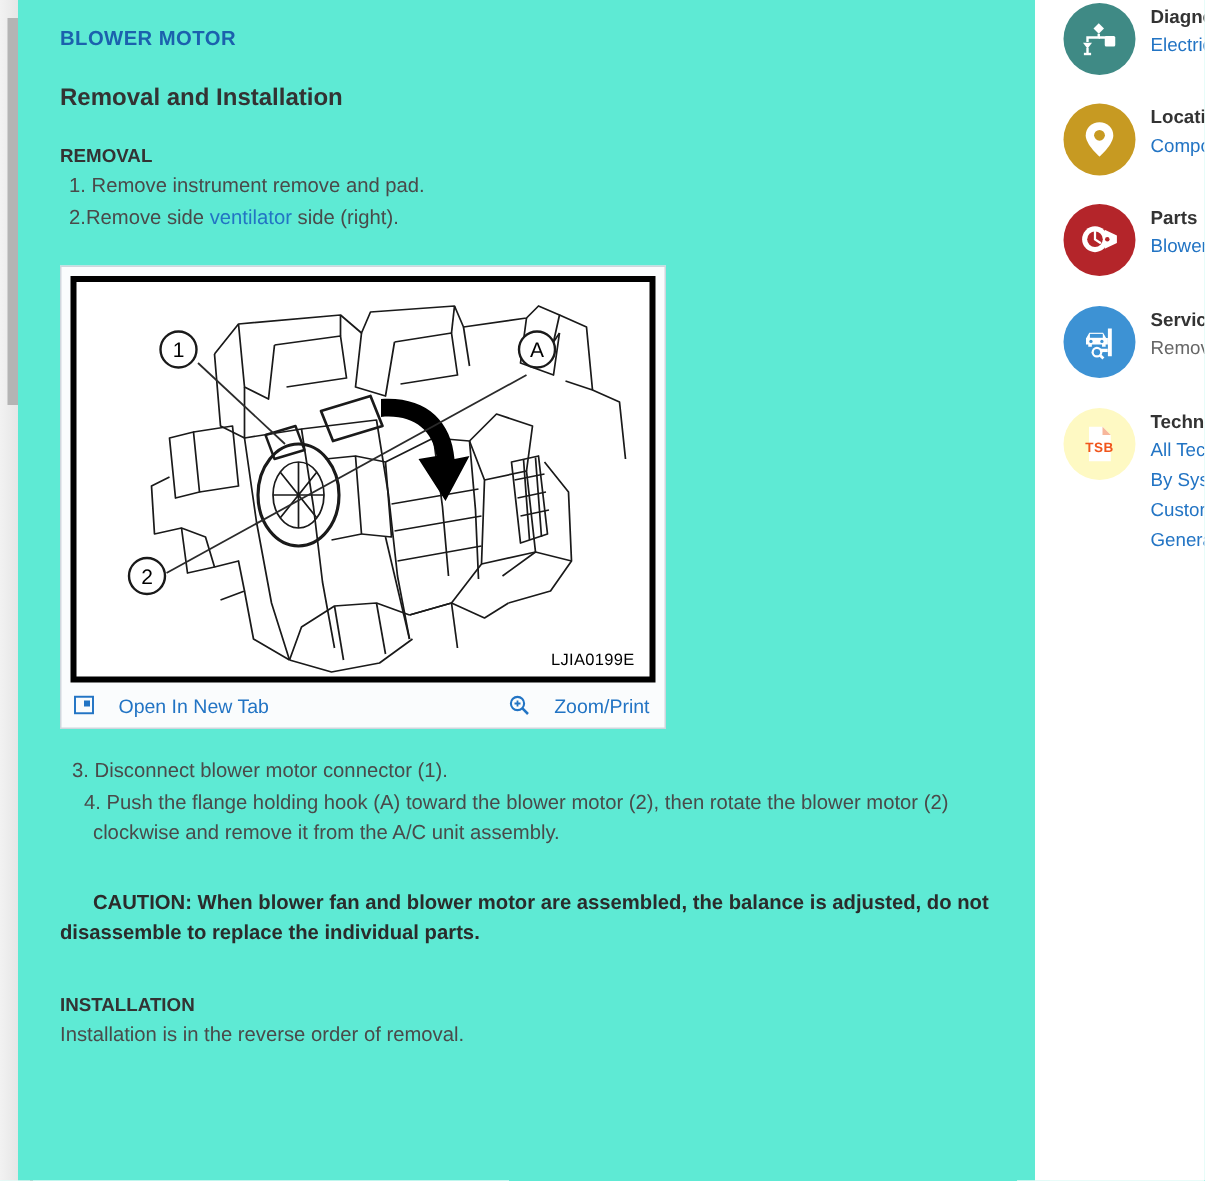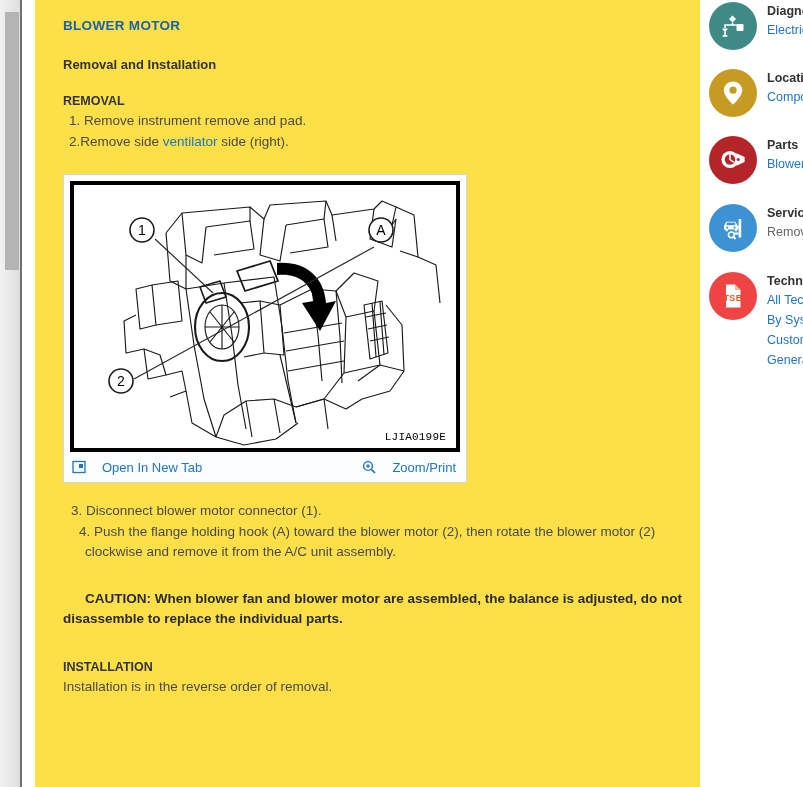--- a/index.html
+++ b/index.html
@@ -29,36 +29,36 @@
   }
   .scrollbar-edge {
     position: absolute; left: 20px; top: 0;
     width: 2px; height: 787px;
     background: #6f6f6f;
   }
 
   
   .content {
     position: absolute;
-    left: 35px; top: 0;
+    left: 12px; top: 0;
     width: 678px; height: 787px;
-    background: #fde047;
+    background: #5eead4;
     padding: 18px 0 0 28px;
   }
 
   .doc-title {
     color: #1b61ad;
     font-size: 13.5px;
     font-weight: bold;
     letter-spacing: .3px;
     margin: 0 0 24px 0;
   }
   .subhead {
     color: #333333;
-    font-size: 13px;
+    font-size: 16px;
     font-weight: bold;
     margin: 0 0 22px 0;
   }
   .section-label {
     color: #333333;
     font-size: 12.5px;
     font-weight: bold;
     margin: 0 0 3px 0;
   }
   .step {
@@ -99,21 +99,21 @@
     margin: 6px 6px 0 6px;
     border: 4px solid #000000;
     background: #ffffff;
     height: 271px;
     position: relative;
     overflow: hidden;
   }
   .fig-code {
     position: absolute;
     right: 10px; bottom: 5px;
-    font-family: Liberation Mono, monospace;
+    font-family: Liberation Sans, sans-serif;
     font-size: 11px;
     color: #000;
     letter-spacing: .2px;
   }
   .figure-bar {
     height: 30px;
     display: flex;
     align-items: center;
     justify-content: space-between;
     padding: 0 10px 0 8px;
@@ -386,21 +386,21 @@
           <path d="M13.2 21.6 l2.4 2.4" stroke="#ffffff" stroke-width="1.9"></path>
         </svg>
       </div>
       <div class="side-text">
         <span class="side-title">Service</span>
         <span class="side-sub">Removal</span>
       </div>
     </div>
 
     <div class="side-item" style="top:272px;">
-      <div class="side-bubble" style="background:#ef4444;">
+      <div class="side-bubble" style="background:#fef9c3;">
         <svg width="24" height="28" viewBox="0 0 24 28">
           <path d="M5 2.5 h9 l5.5 5.5 v17.5 h-14.5 z" fill="#ffffff"></path>
           <path d="M14 2.5 v5.5 h5.5 z" fill="#f7b79c"></path>
           <text x="12" y="19" text-anchor="middle" class="tsb-tag" font-family="Liberation Sans, sans-serif" font-size="7" font-weight="bold" fill="#f0561d">TSB</text>
         </svg>
       </div>
       <div class="side-text">
         <span class="side-title">Technical</span>
         <a class="side-link" href="#">All Technical</a>
         <a class="side-link" href="#">By System</a>

